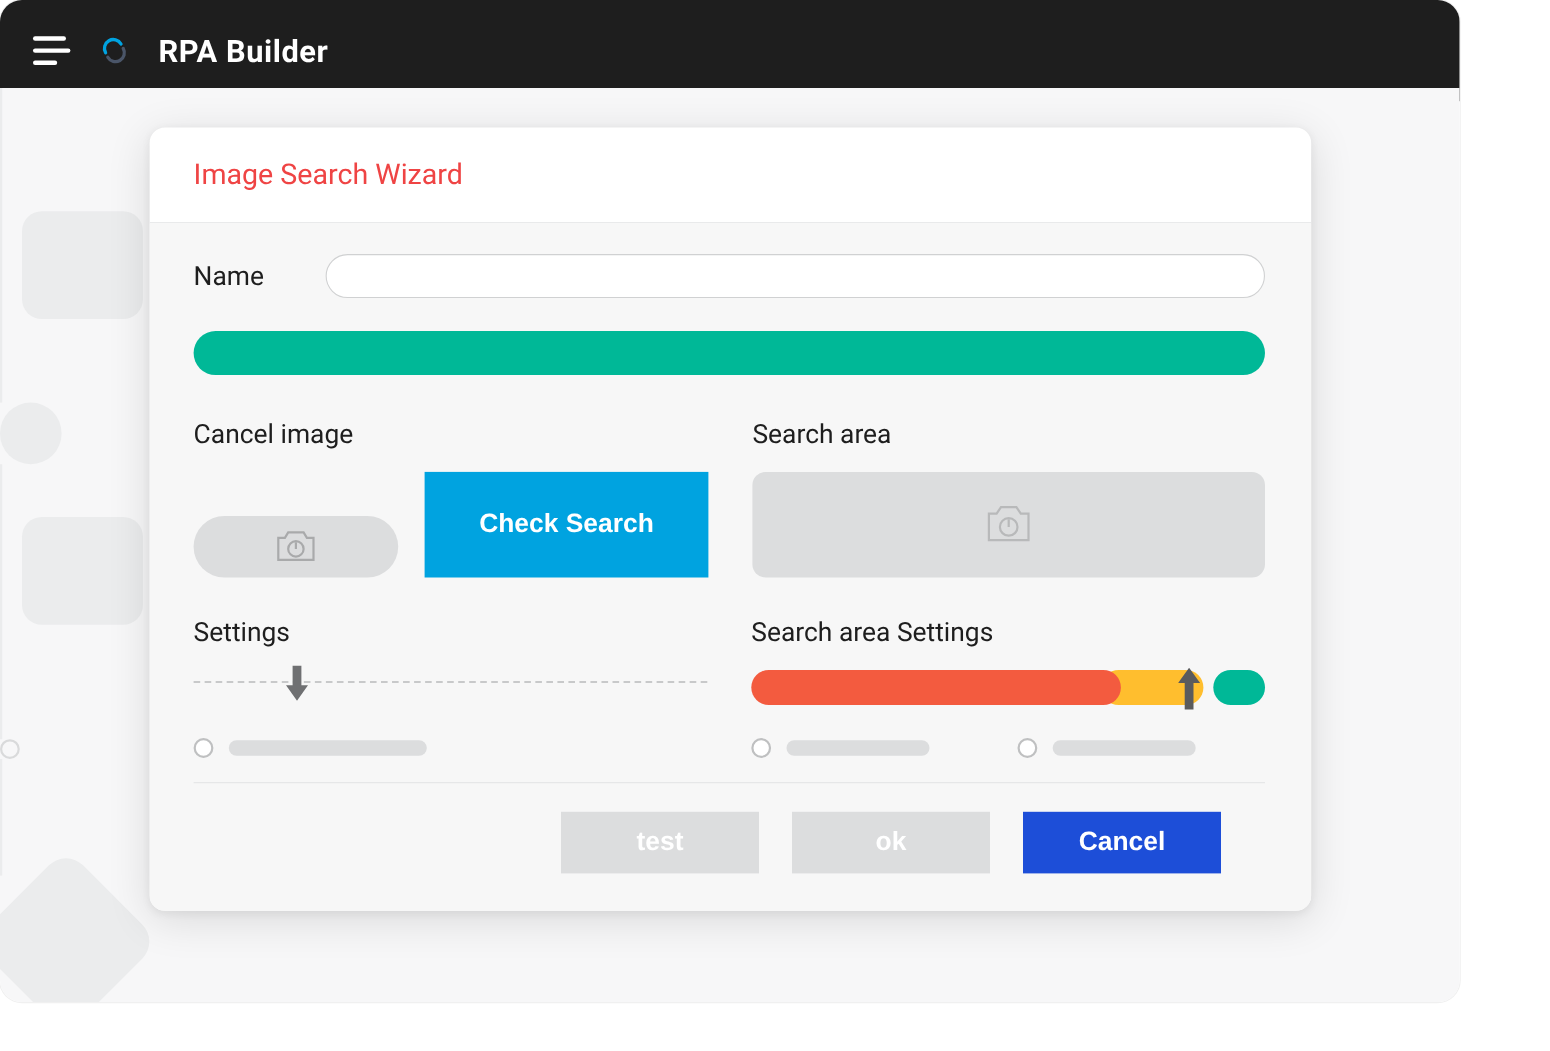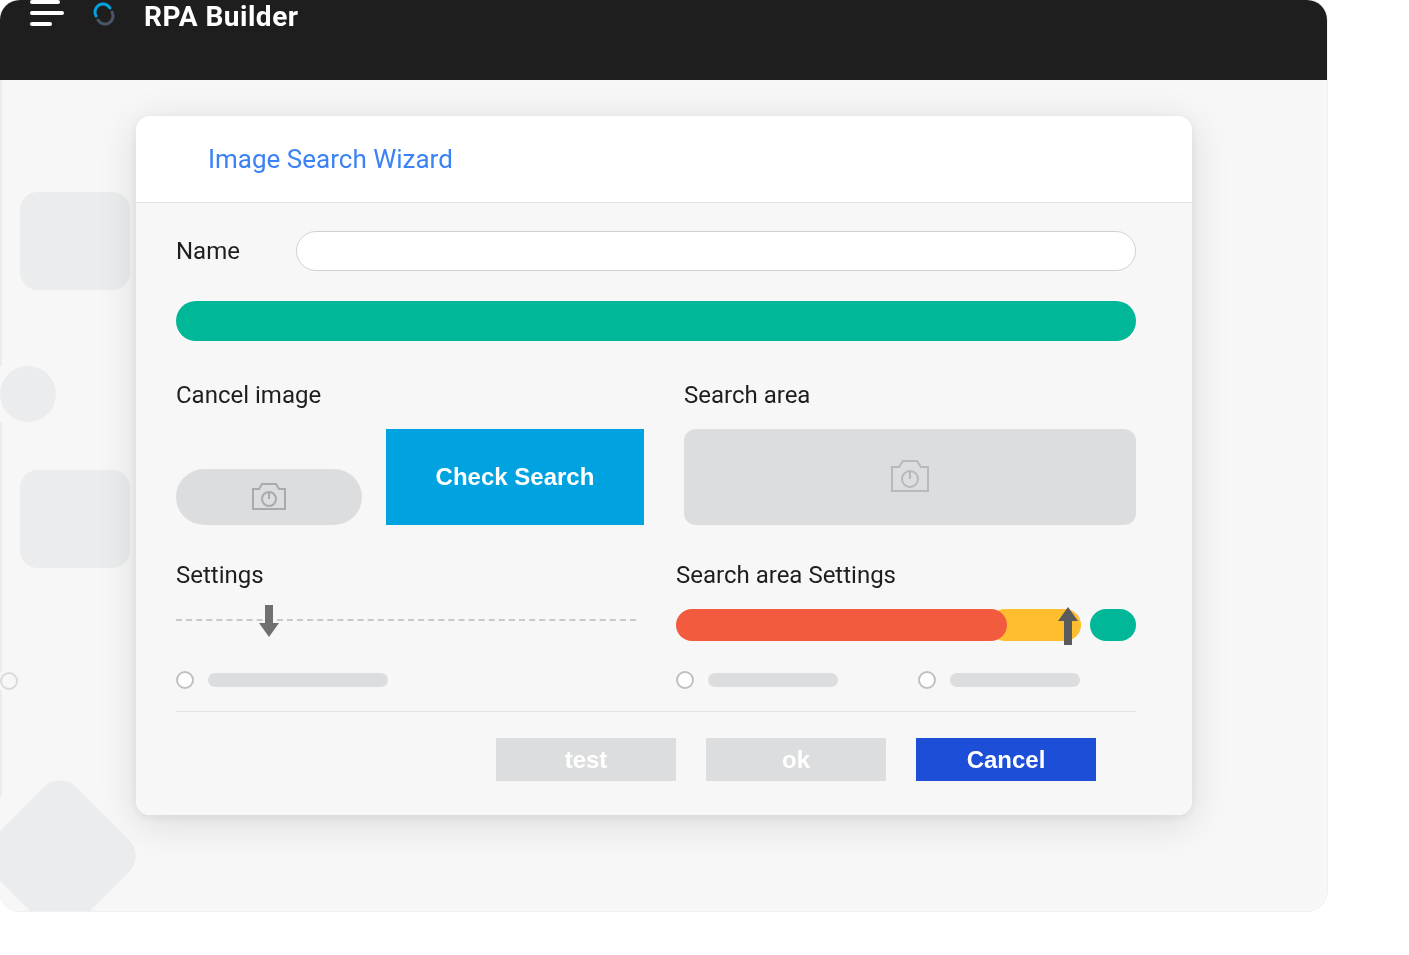--- a/index.html
+++ b/index.html
@@ -16,20 +16,21 @@
   top: 0; left: 0; right: 82px; bottom: 44px;
   background: #fff;
   border-radius: 20px;
   overflow: hidden;
   box-shadow: 0 0 0 1px #f0f0f0;
 }
 .title-bar {
   background: #1e1e1e;
   height: 92px;
   display: flex;
+  align-items: center;
   padding: 0 30px;
   gap: 26px;
 }
 .hamburger { display: flex; flex-direction: column; gap: 7px; cursor: pointer; }
 .hamburger span { display: block; height: 4px; background: #fff; border-radius: 2px; }
 .hamburger span:nth-child(1){ width: 30px; }
 .hamburger span:nth-child(2){ width: 34px; }
 .hamburger span:nth-child(3){ width: 22px; }
 .logo-icon { width: 28px; height: 28px; position: relative; }
 .app-title { color: #fff; font-size: 28px; font-weight: 700; letter-spacing: 0.5px; }
@@ -57,22 +58,22 @@
   width: 1056px;
   background: #fff;
   border-radius: 14px;
   box-shadow: 0 8px 40px rgba(0,0,0,0.12), 0 2px 8px rgba(0,0,0,0.06);
   overflow: hidden;
 }
 .modal-header {
   padding: 28px 40px;
   border-bottom: 1px solid #e4e5e6;
 }
-.modal-title { font-size: 26px; color: #3b82f6; font-weight: 400; margin-left: 32px; }
-.modal-body { background: #f7f7f7; padding: 28px 56px 0 40px; }
+.modal-title { font-size: 26px; color: #ef4444; font-weight: 400; }
+.modal-body { background: #f7f7f7; padding: 28px 42px 0 40px; }
 
 .row-name { display: flex; align-items: center; gap: 56px; margin-bottom: 30px; }
 .label { font-size: 24px; color: #1e1e1e; }
 .name-input {
   flex: 1;
   height: 40px;
   border: 1px solid #d0d1d2;
   border-radius: 20px;
   background: #fff;
   padding: 0 18px;
@@ -153,21 +154,21 @@
 .radio-row + .radio-row { margin-left: 0; }
 .radio-pair-wrap { display: flex; gap: 80px; }
 .radio { width: 18px; height: 18px; border: 2px solid #bfc0c1; border-radius: 50%; background: #fff; }
 .radio-bar { width: 180px; height: 14px; background: #dcddde; border-radius: 7px; }
 .radio-bar.short { width: 130px; }
 
 .divider { border-top: 1px solid #e4e5e6; margin-top: 22px; }
 
 .modal-footer { display: flex; justify-content: flex-end; gap: 30px; padding: 26px 40px 34px 40px; }
 .btn {
-  height: 43px;
+  height: 56px;
   min-width: 180px;
   border: none;
   font-size: 24px;
   font-weight: 700;
   cursor: pointer;
 }
 .btn.muted { background: #dcddde; color: #fff; }
 .btn.primary { background: #1d4ed8; color: #fff; }
 </style>
 </head>

